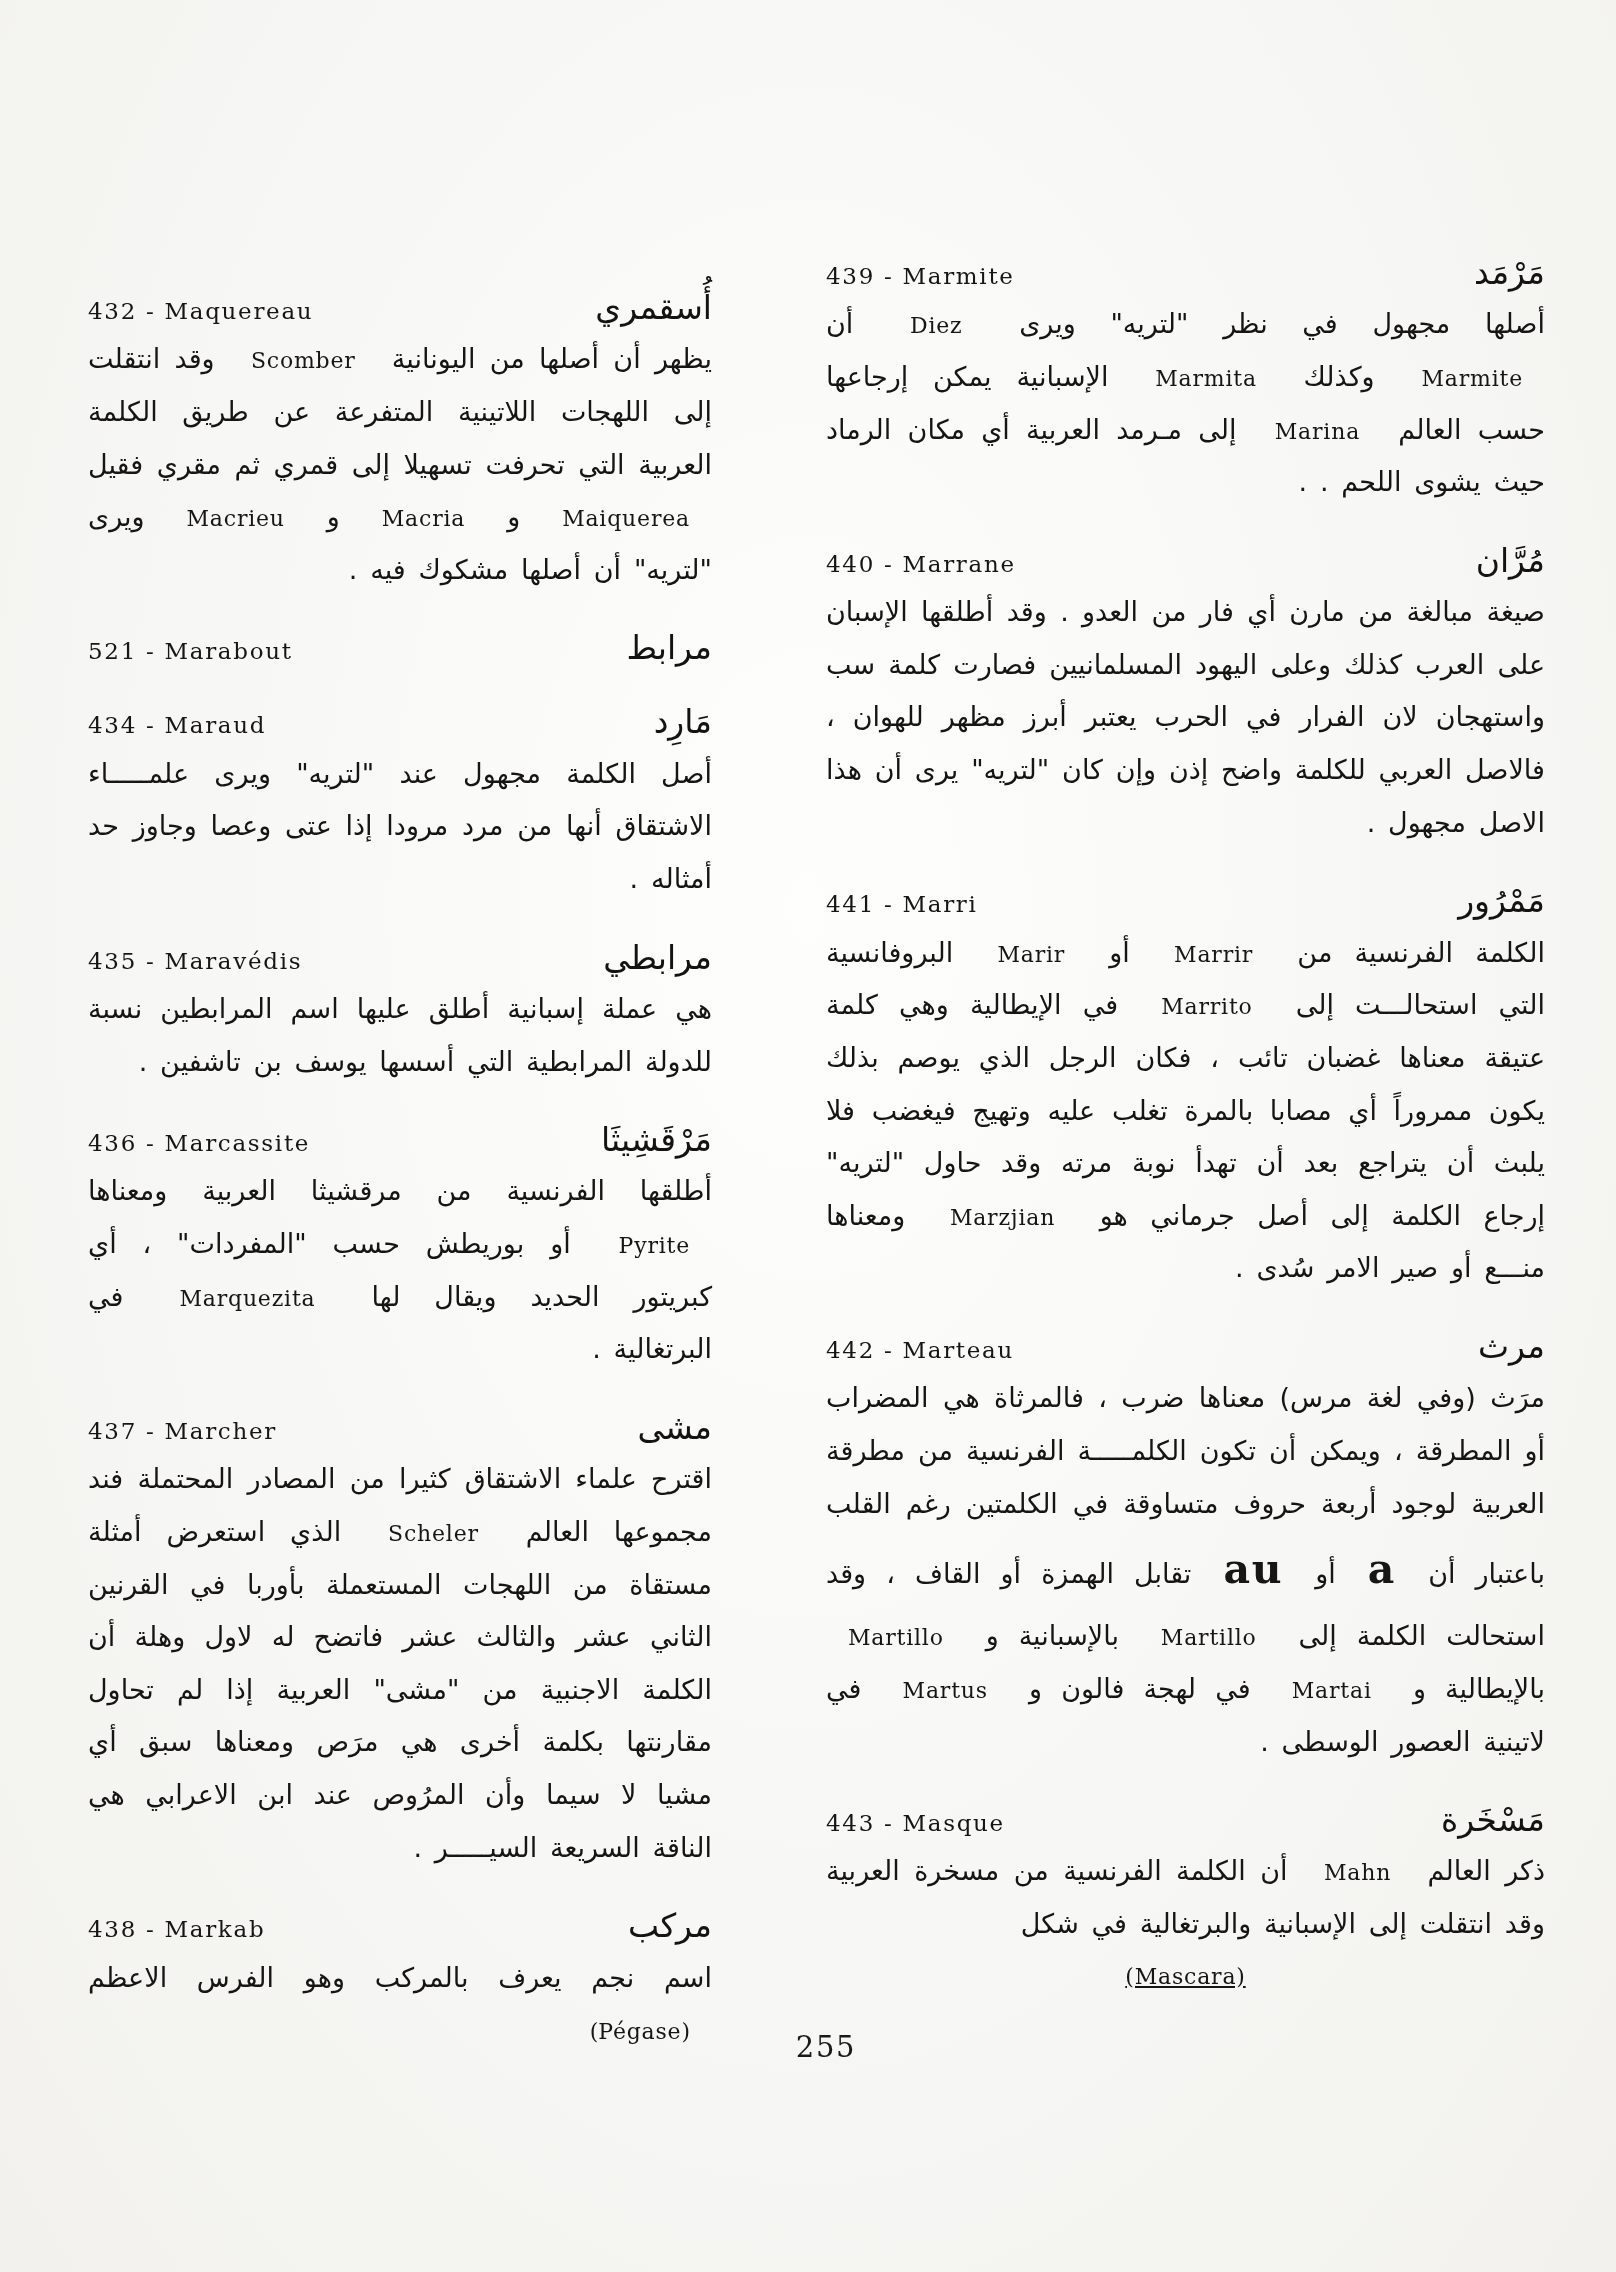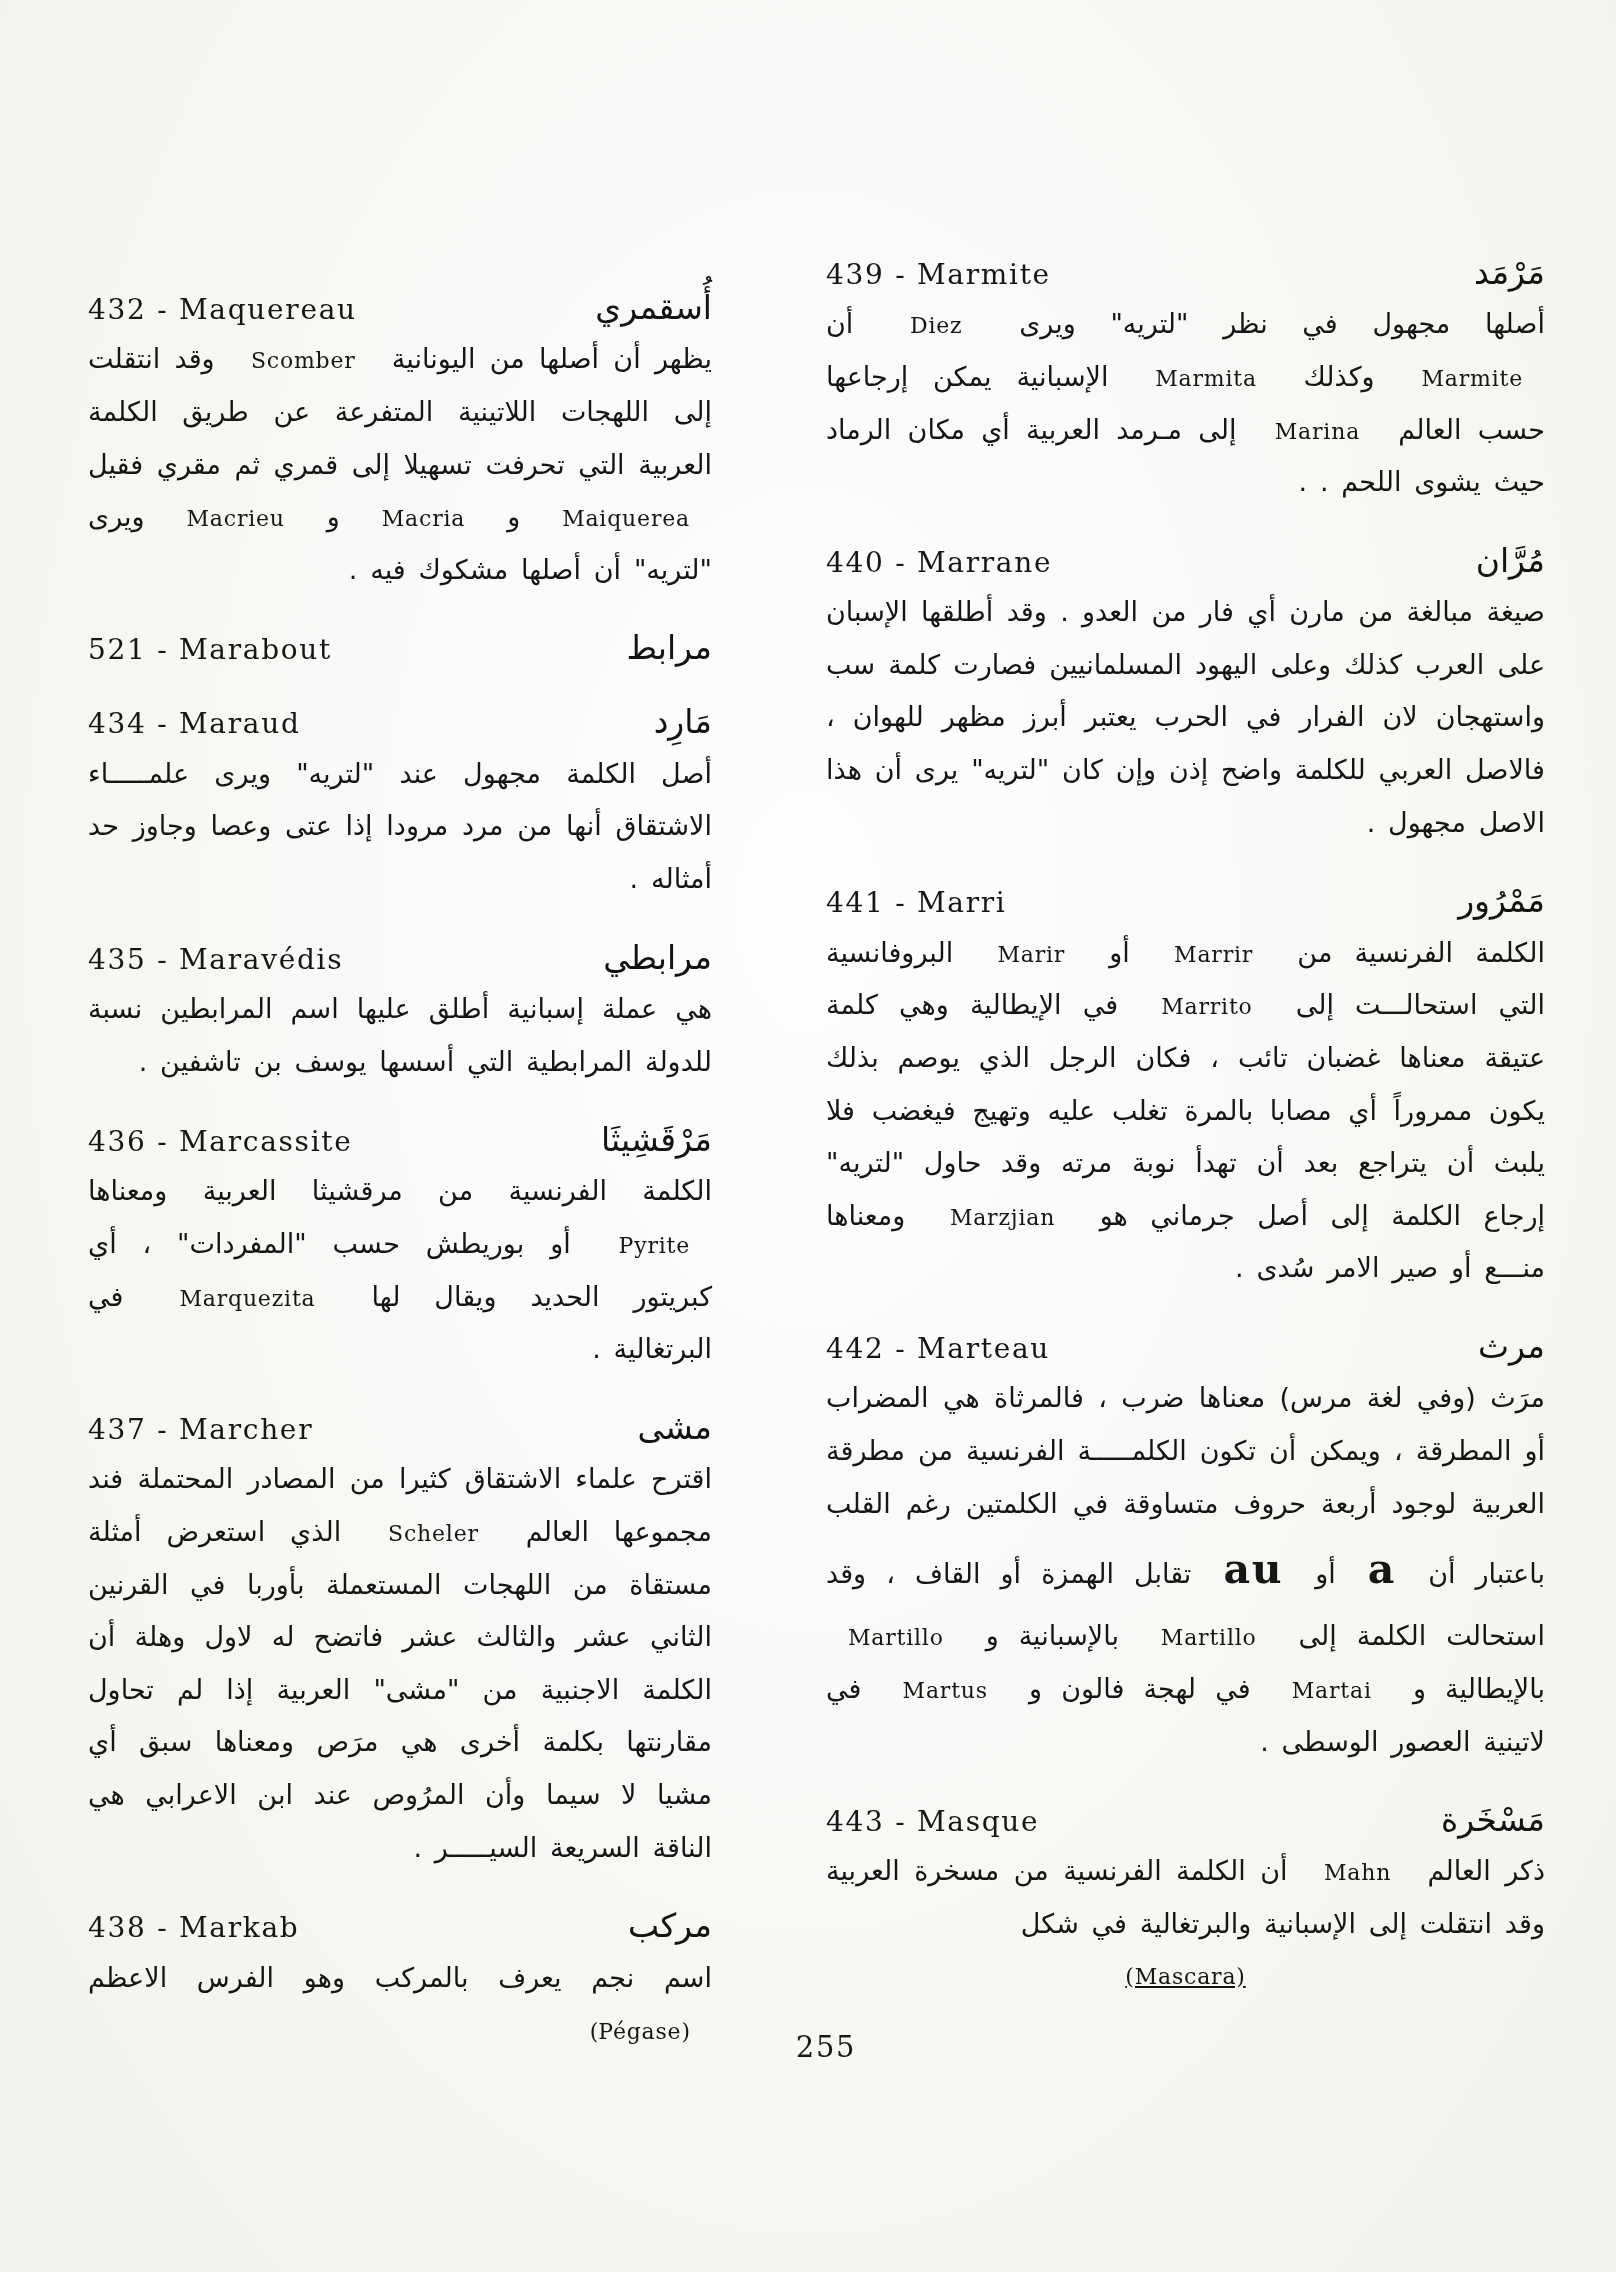--- a/index.html
+++ b/index.html
@@ -16,21 +16,21 @@
   .col-left{left:88px;top:287px;width:624px;}
   .col-right{left:826px;top:252px;width:719px;}
   .entry{margin:0 0 31px 0;}
   .entry-head{
     display:flex;justify-content:space-between;align-items:baseline;
     direction:ltr;
     margin-bottom:3.4px;
   }
   .latin-head{
     font-family:"DejaVu Serif", serif;
-    font-size:28px;letter-spacing:1.7px;white-space:nowrap;
+    font-size:23px;letter-spacing:1.7px;white-space:nowrap;
     color:#171614;
   }
   .arabic-head{
     font-family:"DejaVu Sans", sans-serif;
     font-size:33px;line-height:1.3;
     color:#141312;
   }
   .entry-body{
     margin:1.7px 0 0 0;
     direction:rtl;
@@ -103,21 +103,21 @@
           <span class="latin-head">435 - Maravédis</span>
           <span class="arabic-head" dir="rtl">مرابطي</span>
         </div>
         <p class="entry-body"><span class="ar">هي عملة إسبانية أطلق عليها اسم المرابطين نسبة للدولة المرابطية التي أسسها يوسف بن تاشفين .</span> </p>
       </section>
       <section class="entry">
         <div class="entry-head">
           <span class="latin-head">436 - Marcassite</span>
           <span class="arabic-head" dir="rtl">مَرْقَشِيثَا</span>
         </div>
-        <p class="entry-body"><span class="ar">الكلمة الفرنسية من مرقشيثا العربية ومعناها</span> <span class="lat" dir="ltr">Pyrite</span> <span class="ar">أو بوريطش حسب "المفردات" ، أي كبريتور الحديد ويقال لها</span> <span class="lat" dir="ltr">Marquezita</span> <span class="ar">في البرتغالية .</span> </p>
+        <p class="entry-body"><span class="ar">أطلقها الفرنسية من مرقشيثا العربية ومعناها</span> <span class="lat" dir="ltr">Pyrite</span> <span class="ar">أو بوريطش حسب "المفردات" ، أي كبريتور الحديد ويقال لها</span> <span class="lat" dir="ltr">Marquezita</span> <span class="ar">في البرتغالية .</span> </p>
       </section>
       <section class="entry">
         <div class="entry-head">
           <span class="latin-head">437 - Marcher</span>
           <span class="arabic-head" dir="rtl">مشى</span>
         </div>
         <p class="entry-body"><span class="ar">اقترح علماء الاشتقاق كثيرا من المصادر المحتملة فند مجموعها العالم</span> <span class="lat" dir="ltr">Scheler</span> <span class="ar">الذي استعرض أمثلة مستقاة من اللهجات المستعملة بأوربا في القرنين الثاني عشر والثالث عشر فاتضح له لاول وهلة أن الكلمة الاجنبية من "مشى" العربية إذا لم تحاول مقارنتها بكلمة أخرى هي مرَص ومعناها سبق أي مشيا لا سيما وأن المرُوص عند ابن الاعرابي هي الناقة السريعة السيـــــر .</span> </p>
       </section>
       <section class="entry">
         <div class="entry-head">

